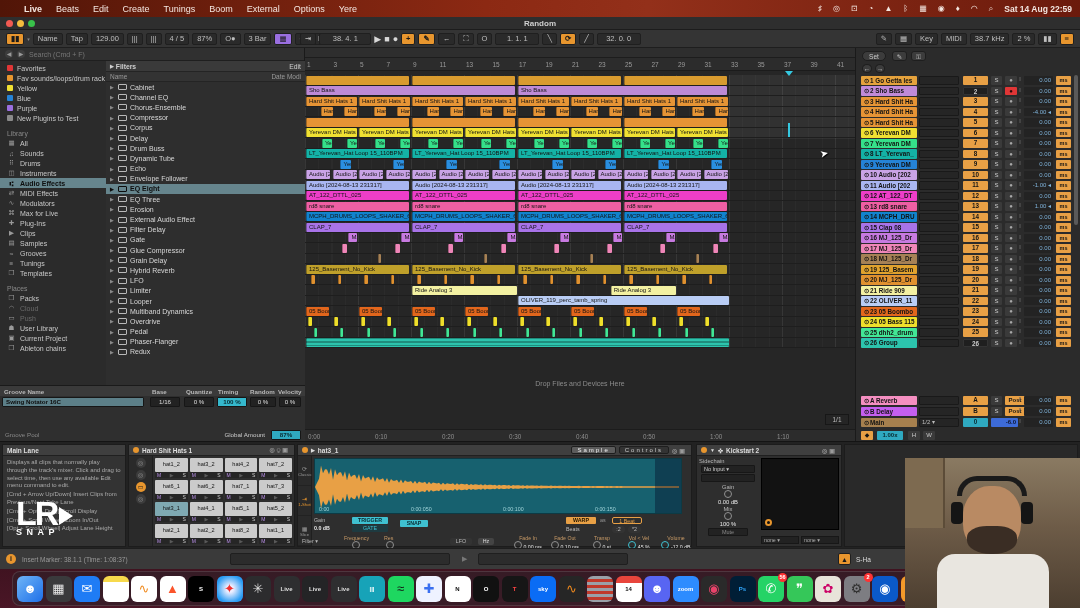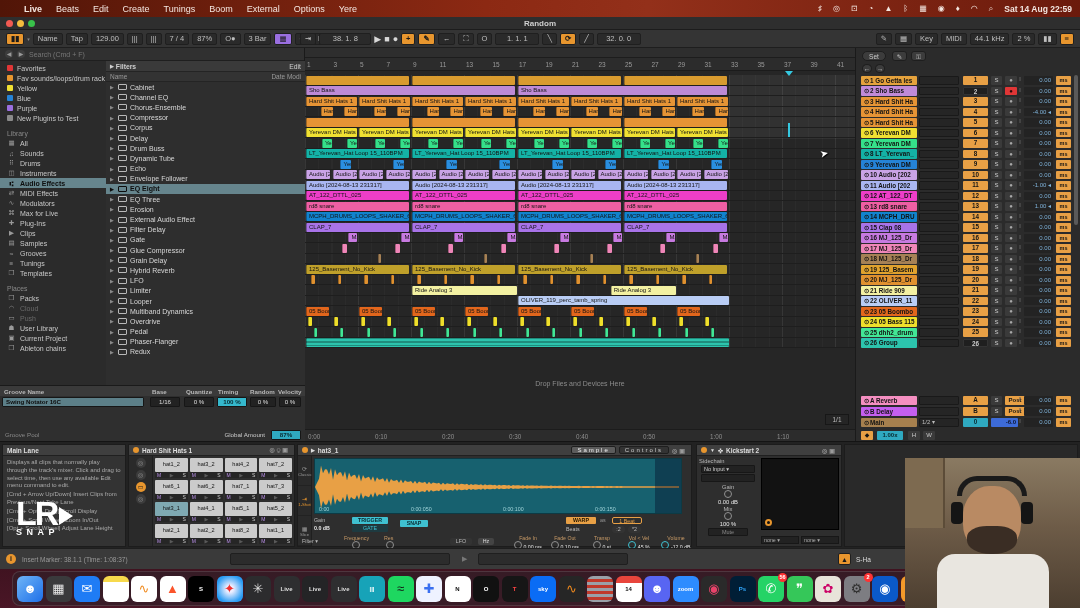--- a/index.html
+++ b/index.html
@@ -230,51 +230,51 @@
 
     <div class="abs" id="transport">
       <div class="tgrp" id="t-left">
         <span class="tbx orange">▮▮</span>
         <span style="color:#888;font-size:5px">▾</span>
         <span class="tbx">Name</span>
         <span class="tbx">Tap</span>
         <span class="tbx">129.00</span>
         <span class="tbx">|||</span>
         <span class="tbx">|||</span>
-        <span class="tbx">7 / 4</span>
+        <span class="tbx">4 / 5</span>
         <span class="tbx">87%</span>
         <span class="tbx">O●</span>
         <span class="tbx">3 Bar</span>
         <span class="tbx purple">▦</span>
         <span class="tbx">C</span>
         <span class="tbx">Major</span>
       </div>
       <div class="tgrp" id="t-center">
         <span class="tbx">⇥</span>
-        <span class="tbx" style="width:52px;justify-content:center">38. 1. 8</span>
+        <span class="tbx" style="width:52px;justify-content:center">38. 4. 1</span>
         <span class="tplay">▶</span>
         <span class="tplay">■</span>
         <span class="tplay">●</span>
         <span class="tbx orange">+</span>
         <span class="tbx orange">✎</span>
         <span class="tbx">←</span>
         <span class="tbx">⛶</span>
         <span class="tbx">O</span>
         <span class="tbx" style="width:44px;justify-content:center">1. 1. 1</span>
         <span class="tbx">╲</span>
         <span class="tbx orange">⟳</span>
         <span class="tbx">╱</span>
         <span class="tbx" style="width:44px;justify-content:center">32. 0. 0</span>
       </div>
       <div class="tgrp" id="t-right">
         <span class="tbx">✎</span>
         <span class="tbx">▦</span>
         <span class="tbx">Key</span>
         <span class="tbx">MIDI</span>
-        <span class="tbx">44.1 kHz</span>
+        <span class="tbx">38.7 kHz</span>
         <span class="tbx">2 %</span>
         <span class="tbx">▮▮</span>
         <span class="tbx orange">≡</span>
       </div>
     </div>
 
     <div class="abs" id="main">
 
       <div class="abs" id="browser">
         <div id="b-search">

